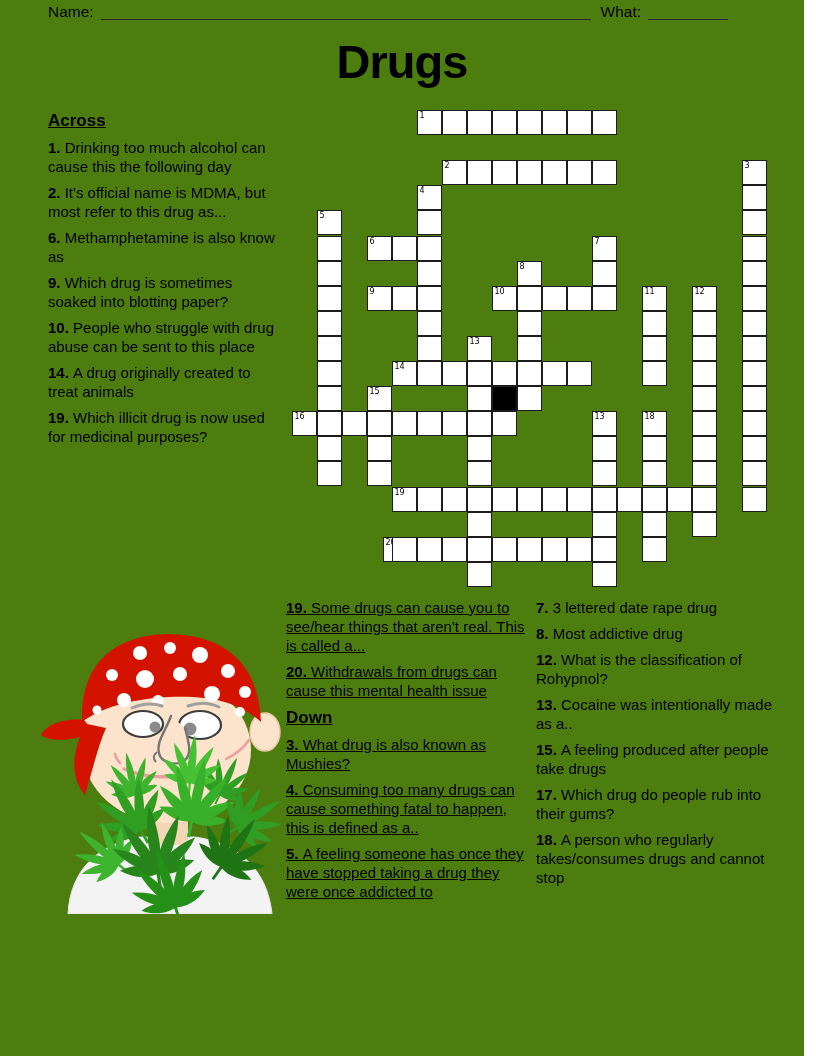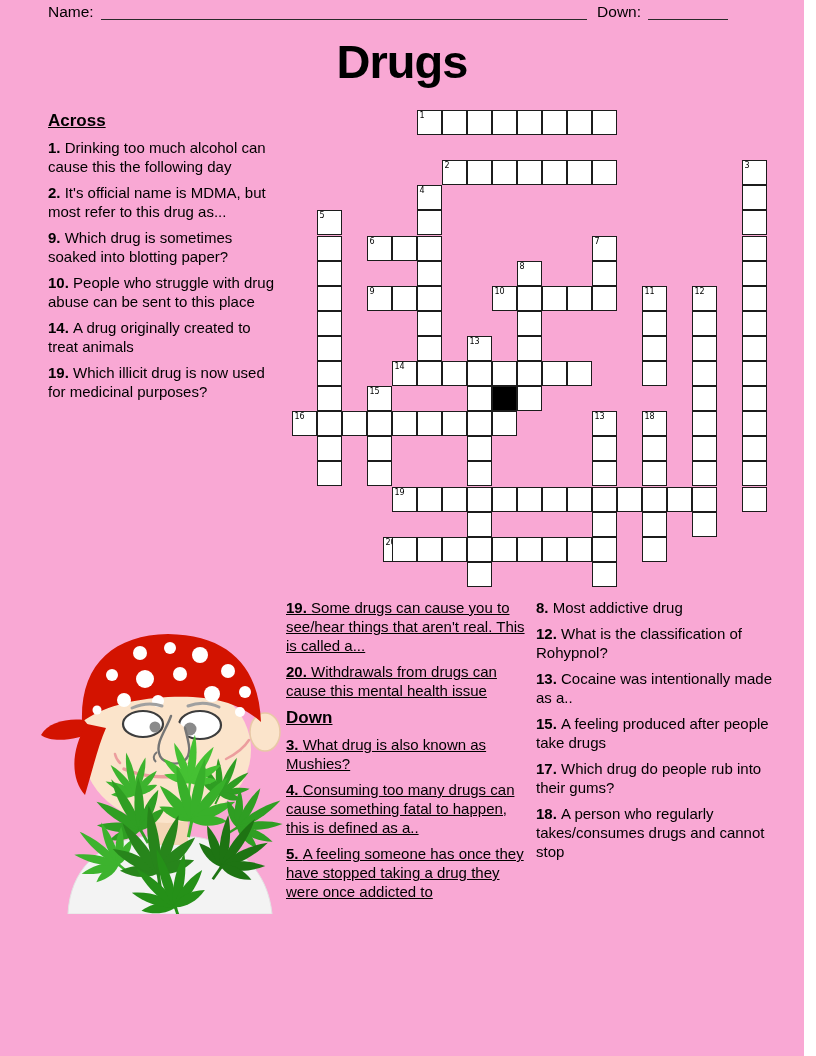--- a/index.html
+++ b/index.html
@@ -1,16 +1,16 @@
 <!DOCTYPE html>
 <html><head>
 <meta charset="utf-8">
 <style>
   html,body{margin:0;padding:0;background:#fff;}
-  .page{position:relative;width:804px;height:1056px;background:#f9a8d4;overflow:hidden;
+  .page{position:relative;width:804px;height:1056px;background:#4d7c0f;overflow:hidden;
         font-family:"Liberation Sans",sans-serif;color:#000;}
   
   .hdr{position:absolute;left:48px;right:76px;top:2px;display:flex;align-items:flex-end;
        font-size:15.5px;line-height:19px;}
   .hdr .lbl{white-space:nowrap;}
   .blank{border-bottom:1.6px solid #2a2a2a;height:16px;}
   .name-blank{flex:1;margin:0 10px 1px 7px;}
   .date-blank{width:80px;margin:0 0 1px 7px;}
   
   .title{position:absolute;left:0;top:36px;width:100%;text-align:center;
@@ -34,31 +34,32 @@
   .cartoon{position:absolute;left:40px;top:622px;}
 </style>
 </head>
 <body>
 
 <div class="page">
 
   <div class="hdr">
     <span class="lbl">Name:</span>
     <div class="blank name-blank"></div>
-    <span class="lbl">Down:</span>
+    <span class="lbl">What:</span>
     <div class="blank date-blank"></div>
   </div>
 
   <div class="title">Drugs</div>
 
   <div class="cluecol col-left">
     <div class="heading">Across</div>
     <div id="left-clues">
         <p class="clue"><b>1. </b>Drinking too much alcohol can cause this the following day</p>
         <p class="clue"><b>2. </b>It's official name is MDMA, but most refer to this drug as...</p>
+        <p class="clue"><b>6. </b>Methamphetamine is also know as</p>
         <p class="clue"><b>9. </b>Which drug is sometimes soaked into blotting paper?</p>
         <p class="clue"><b>10. </b>People who struggle with drug abuse can be sent to this place</p>
         <p class="clue"><b>14. </b>A drug originally created to treat animals</p>
         <p class="clue"><b>19. </b>Which illicit drug is now used for medicinal purposes?</p>
       </div>
   </div>
 
   <div class="grid" id="grid">
       <div class="cell" style="left: 125px; top: 0px;">
         <span class="cl">1</span>
@@ -244,20 +245,21 @@
     <div class="heading">Down</div>
     <div id="mid-down-clues">
         <p class="clue"><b>3. </b>What drug is also known as Mushies?</p>
         <p class="clue"><b>4. </b>Consuming too many drugs can cause something fatal to happen, this is defined as a..</p>
         <p class="clue"><b>5. </b>A feeling someone has once they have stopped taking a drug they were once addicted to</p>
       </div>
   </div>
 
   <div class="cluecol col-right">
     <div id="right-clues">
+        <p class="clue"><b>7. </b>3 lettered date rape drug</p>
         <p class="clue"><b>8. </b>Most addictive drug</p>
         <p class="clue"><b>12. </b>What is the classification of Rohypnol?</p>
         <p class="clue"><b>13. </b>Cocaine was intentionally made as a..</p>
         <p class="clue"><b>15. </b>A feeling produced after people take drugs</p>
         <p class="clue"><b>17. </b>Which drug do people rub into their gums?</p>
         <p class="clue"><b>18. </b>A person who regularly takes/consumes drugs and cannot stop</p>
       </div>
   </div>
 
   <svg class="cartoon" width="250" height="292" viewBox="0 0 250 292">

